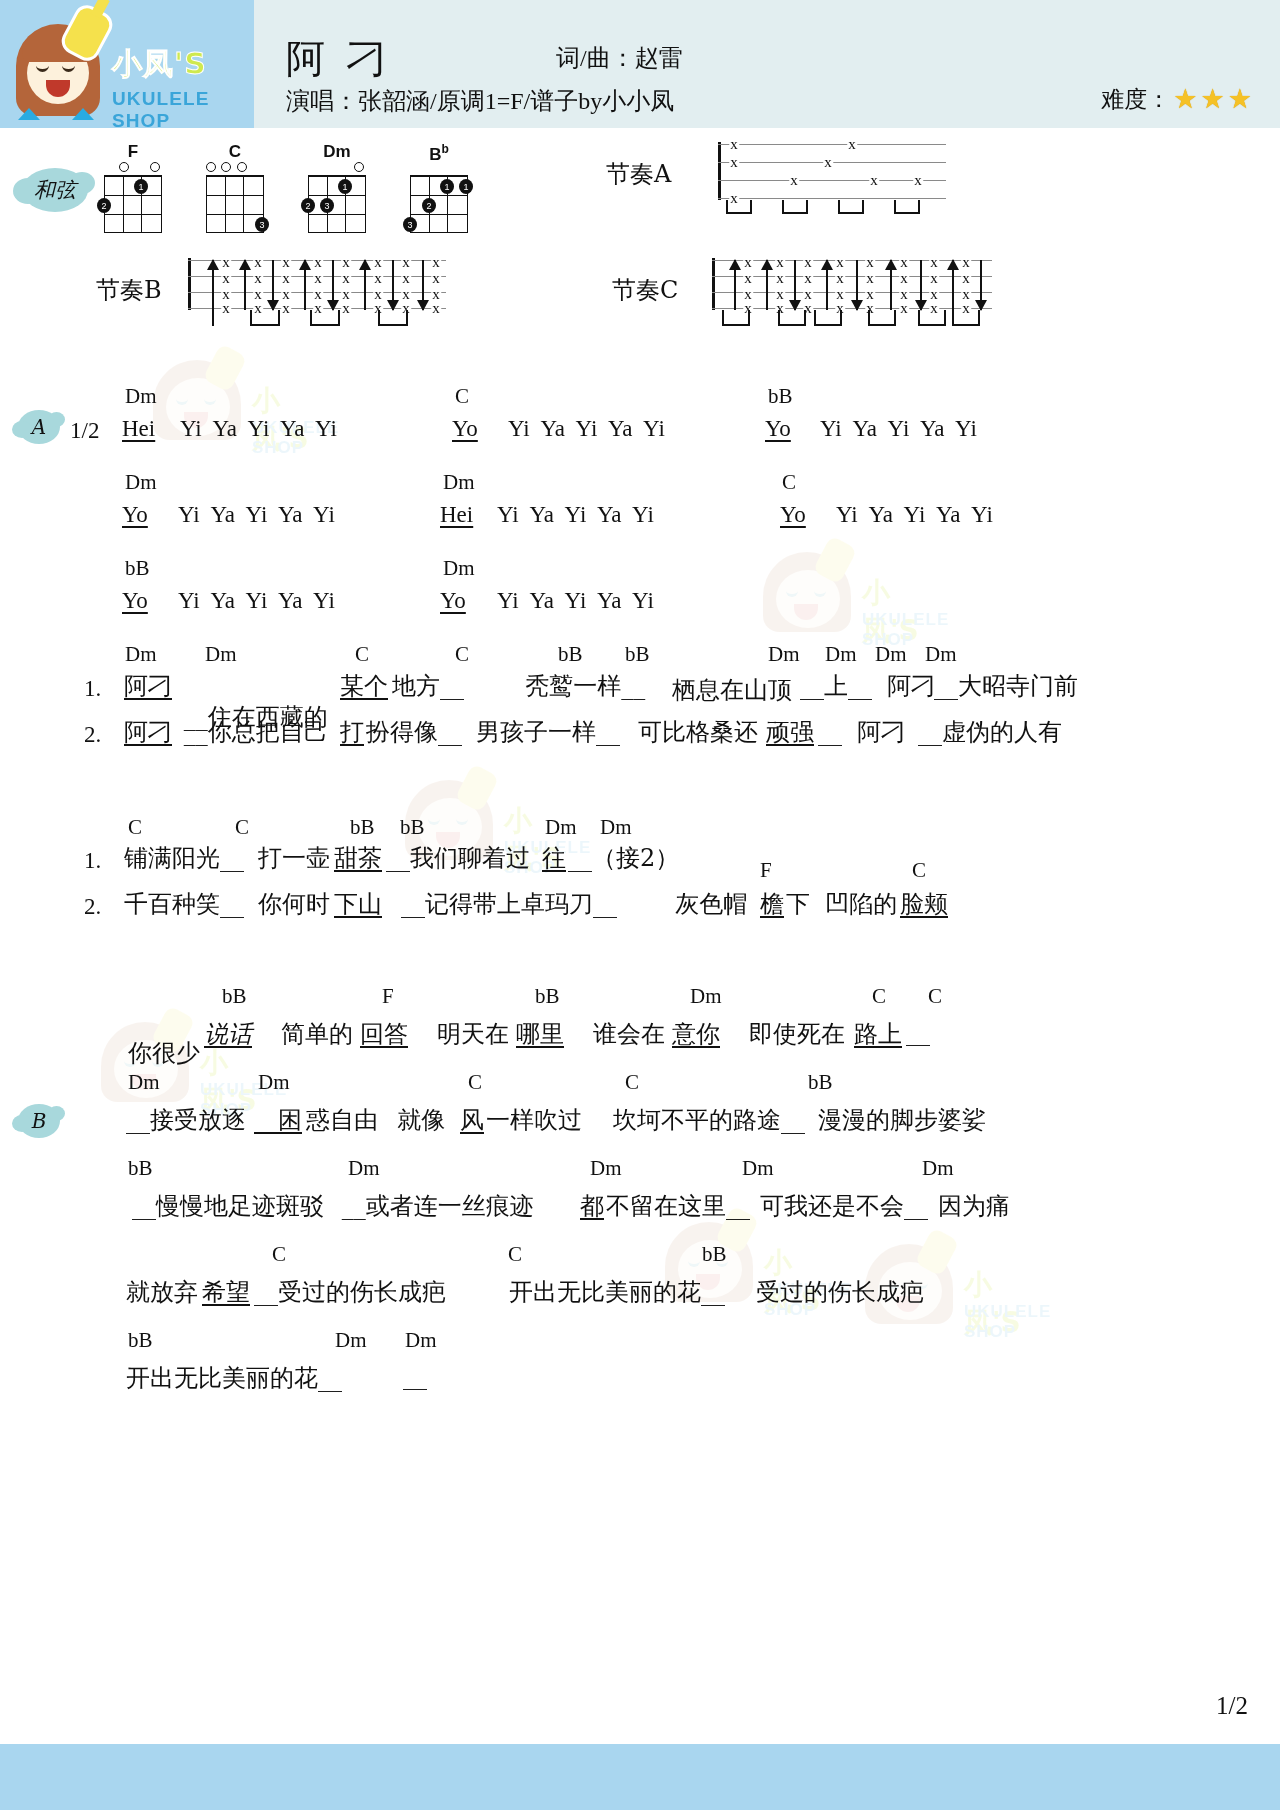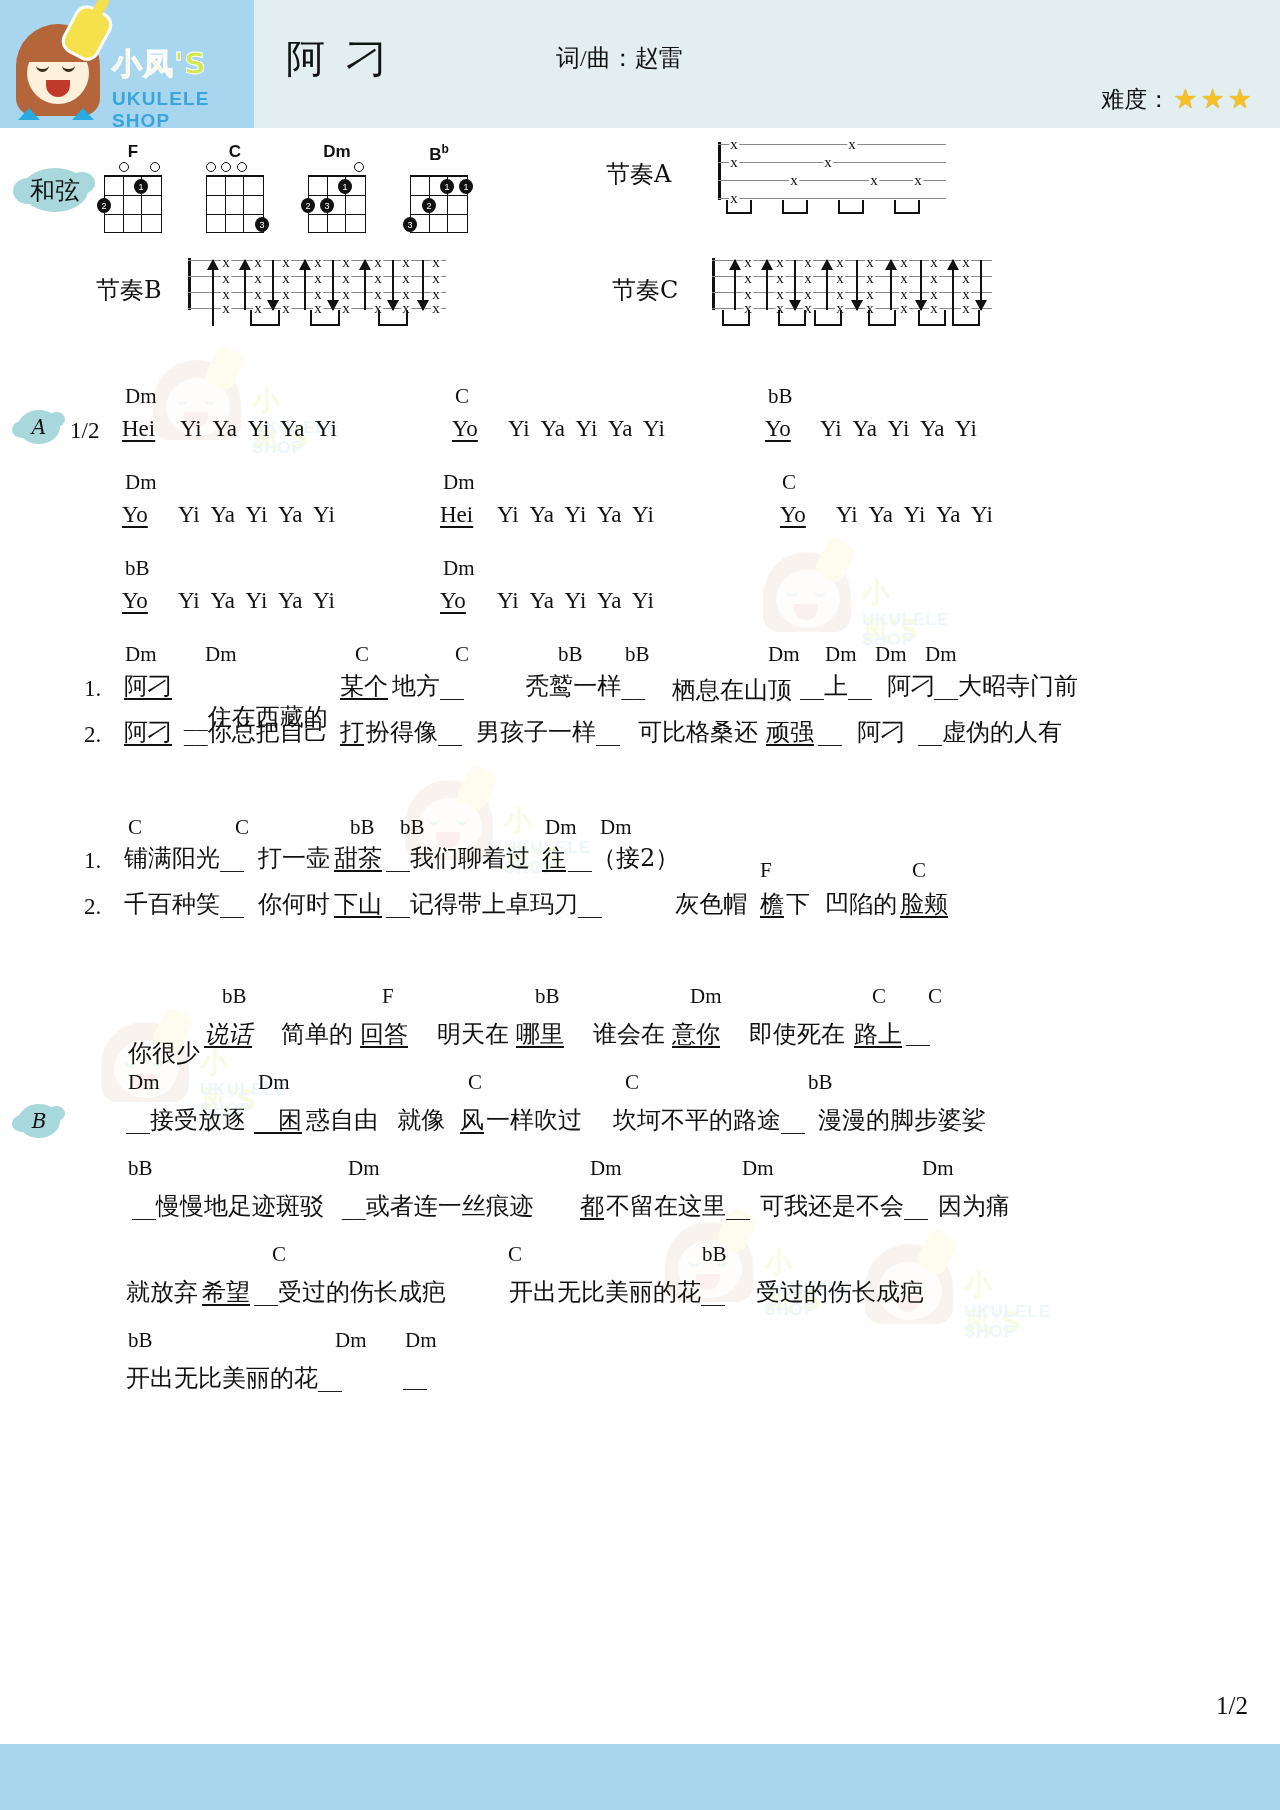--- a/index.html
+++ b/index.html
@@ -31,21 +31,21 @@
   .song-title { position:absolute; left:286px; top:32px; font-size:39px; color:#111; letter-spacing:22px; font-family:"DejaVu Serif", serif; }
   .credit-composer { position:absolute; left:556px; top:42px; font-size:24px; color:#111; }
   .credit-singer { position:absolute; left:286px; top:85px; font-size:24px; color:#111; }
   .difficulty { position:absolute; right:28px; top:84px; font-size:23px; color:#111; display:flex; align-items:center; gap:3px; }
   .star { color:#f5c126; font-size:27px; text-shadow:0 0 1px #c99200; line-height:1; }
 
   
   .cloud { position:absolute; background:#a8d8dc; border-radius:50%; display:flex; align-items:center; justify-content:center;
            font-family:"DejaVu Serif", serif; color:#111; }
   .cloud::before, .cloud::after { content:""; position:absolute; background:#a8d8dc; border-radius:50%; }
-  .cloud-hx { left:22px; top:168px; width:66px; height:44px; font-size:25px; }
+  .cloud-hx { left:22px; top:168px; width:66px; height:44px; font-size:21px;font-style:italic; }
   .cloud-hx::before { width:30px; height:26px; left:-9px; top:10px; }
   .cloud-hx::after  { width:26px; height:22px; right:-7px; top:4px; }
   .cloud-A { left:18px; top:410px; width:42px; height:34px; font-size:20px; font-style:italic; }
   .cloud-A::before { width:20px; height:17px; left:-6px; top:11px; }
   .cloud-A::after  { width:17px; height:15px; right:-5px; top:2px; }
   .cloud-B { left:18px; top:1104px; width:42px; height:34px; font-size:20px; font-style:italic; }
   .cloud-B::before { width:20px; height:17px; left:-6px; top:11px; }
   .cloud-B::after  { width:17px; height:15px; right:-5px; top:2px; }
   .cloud-label { position:relative; z-index:2; }
 
@@ -115,20 +115,21 @@
       <div class="logo-bow l"></div>
       <div class="logo-bow r"></div>
       <div class="logo-uke"></div>
     </div>
     <div class="brand-cn">小凤'S</div>
     <div class="brand-en">UKULELE SHOP</div>
   </div>
 
   <div class="song-title">阿刁</div>
   <div class="credit-composer">词/曲：赵雷</div>
+  <div class="credit-singer">演唱：张韶涵/原调1=F/谱子by小小凤</div>
   <div class="difficulty">
     <span>难度：</span>
     <span class="star">★</span>
     <span class="star">★</span>
     <span class="star">★</span>
   </div>
 </div>
 
 <div class="cloud cloud-hx">
   <span class="cloud-label">和弦</span>
@@ -530,21 +531,21 @@
   <div class="lyricline" style="left:386px; top:842px;">__我们聊着过</div>
   <div class="lyricline u" style="left:542px; top:842px;">往</div>
   <div class="lyricline" style="left:568px; top:842px;">__（接2）</div>
 </div>
 
 <div class="numlab" style="left:84px; top:894px;">2.</div>
 <div>
   <div class="lyricline" style="left:124px; top:888px;">千百种笑__</div>
   <div class="lyricline" style="left:258px; top:888px;">你何时</div>
   <div class="lyricline u" style="left:334px; top:888px;">下山</div>
-  <div class="lyricline" style="left:386px; top:888px;">__记得带上卓玛刀__</div>
+  <div class="lyricline" style="left:401px; top:888px;">__记得带上卓玛刀__</div>
   <div class="lyricline" style="left:660px; top:888px;">  灰色帽</div>
   <div class="lyricline u" style="left:760px; top:888px;">檐</div>
   <div class="lyricline" style="left:786px; top:888px;">下  凹陷的</div>
   <div class="lyricline u" style="left:900px; top:888px;">脸颊</div>
 </div>
 
 <div>
   <div class="chordline" style="left:222px; top:984px;">bB</div>
   <div class="chordline" style="left:382px; top:984px;">F</div>
   <div class="chordline" style="left:535px; top:984px;">bB</div>

